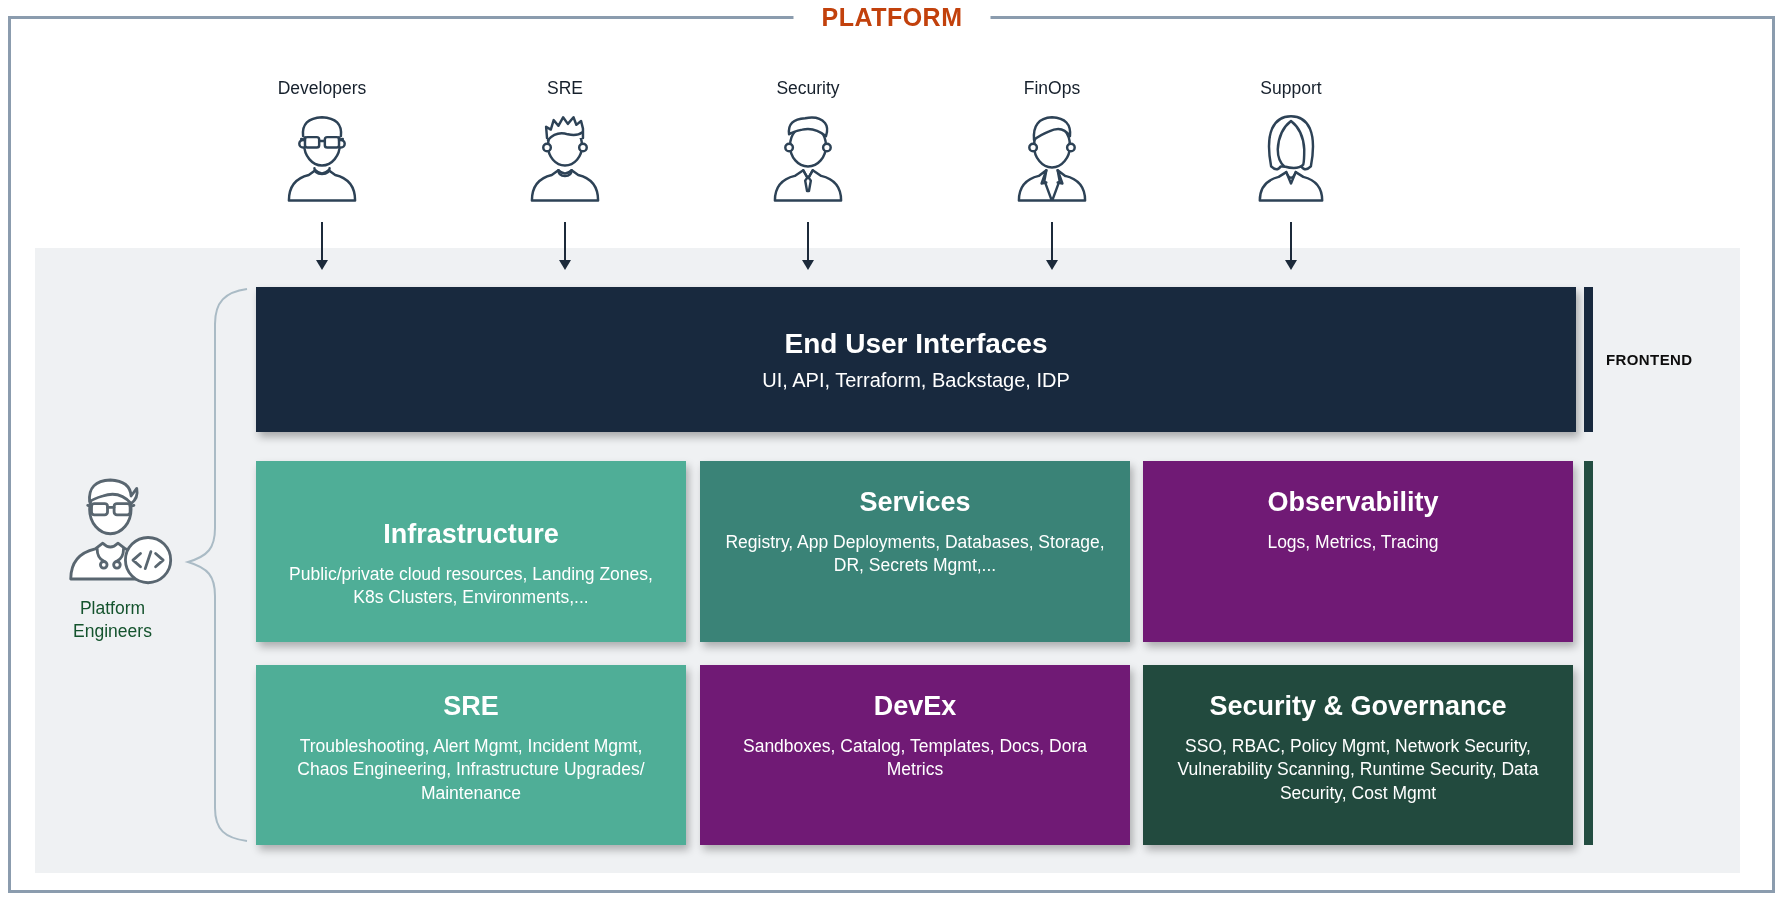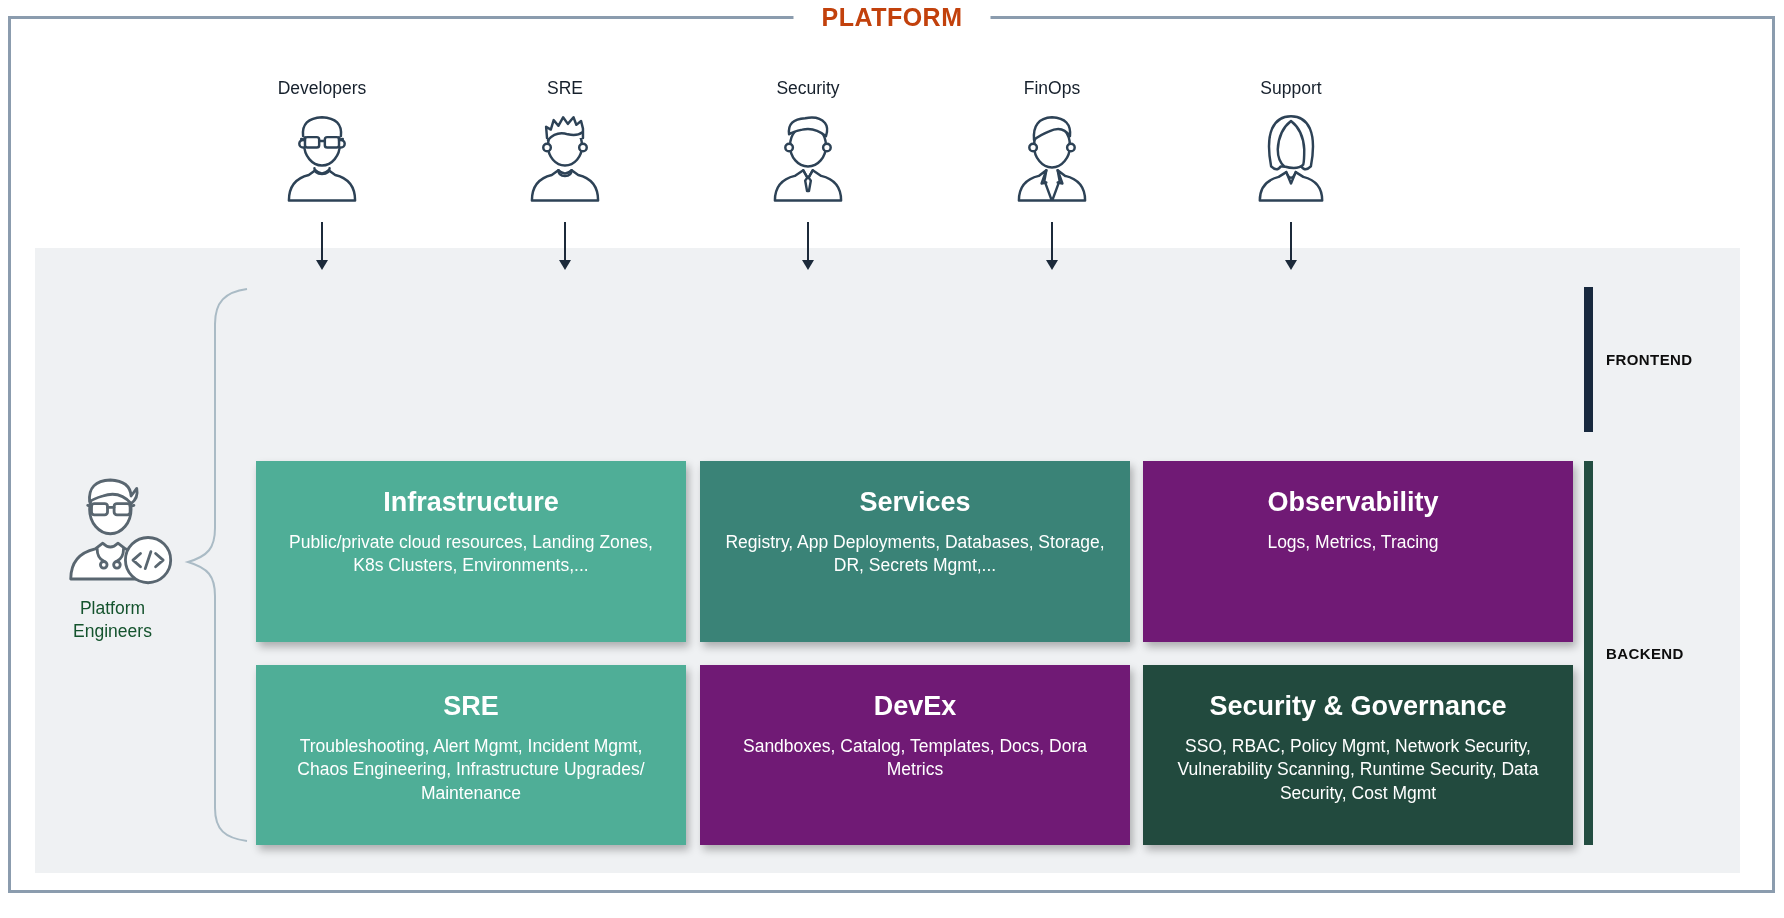--- a/index.html
+++ b/index.html
@@ -141,24 +141,28 @@
       </svg>
     </span>
   </div>
 
   <div class="arrow" style="left:321px"></div>
   <div class="arrow" style="left:564px"></div>
   <div class="arrow" style="left:807px"></div>
   <div class="arrow" style="left:1051px"></div>
   <div class="arrow" style="left:1290px"></div>
 
+  <div class="eui-box">
+    <div class="eui-title">End User Interfaces</div>
+    <div class="eui-sub">UI, API, Terraform, Backstage, IDP</div>
+  </div>
   <div class="band-bar frontend"></div>
   <div class="band-label frontend">FRONTEND</div>
 
-  <div class="gbox row1 col1" style="background: rgb(79, 174, 151);">
+  <div class="gbox row1 col1" style="background: rgb(79, 174, 151); justify-content: center;">
     <div class="gtitle">Infrastructure</div>
     <div class="gbody">Public/private cloud resources, Landing Zones, K8s Clusters, Environments,...</div>
   </div>
   <div class="gbox row1 col2" style="background: rgb(58, 131, 119);">
     <div class="gtitle">Services</div>
     <div class="gbody">Registry, App Deployments, Databases, Storage, DR, Secrets <span class="squig">Mgmt</span>,...</div>
   </div>
   <div class="gbox row1 col3" style="background: #701a75; padding-left: 14px;">
     <div class="gtitle">Observability</div>
     <div class="gbody">Logs, Metrics, Tracing</div>
@@ -169,21 +173,20 @@
   </div>
   <div class="gbox row2 col2" style="background: #701a75;">
     <div class="gtitle"><span class="squig">DevEx</span></div>
     <div class="gbody">Sandboxes, Catalog, Templates, Docs, Dora Metrics</div>
   </div>
   <div class="gbox row2 col3" style="padding-left: 14px; padding-right: 14px; background: rgb(34, 74, 62);">
     <div class="gtitle">Security &amp; Governance</div>
     <div class="gbody" style="max-width:404px">SSO, RBAC, Policy <span class="squig">Mgmt</span>, Network Security, Vulnerability Scanning, Runtime Security, Data Security, Cost <span class="squig">Mgmt</span></div>
   </div>
   <div class="band-bar backend" style="background: rgb(35, 77, 65);"></div>
-  <div class="band-label backend">BACKEND</div>
 
   <span class="pe-icon">
     <svg width="132" height="126" viewBox="0 0 140 130" fill="none" stroke="#596670" stroke-width="3" stroke-linecap="round" stroke-linejoin="round">
       <path d="M22,118 Q22,92 48,86 L56,80 Q64,88 72,80 L80,86 Q106,92 106,118 Z" fill="#fff"></path>
       <ellipse cx="64" cy="44" rx="22" ry="26" fill="#fff"></ellipse>
       <path d="M42,36 Q40,14 64,13 Q85,14 86,30 L92,22 Q94,32 86,38 Q74,24 56,30 Q46,33 42,36 Z" fill="#fff"></path>
       <rect x="44" y="38" width="17" height="12" rx="3" fill="#fff"></rect>
       <rect x="68" y="38" width="17" height="12" rx="3" fill="#fff"></rect>
       <path d="M61,42 L68,42 M44,41 L40,40 M85,41 L89,40"></path>
       <path d="M50,86 Q50,96 57,99 M78,86 Q78,96 71,99"></path>

